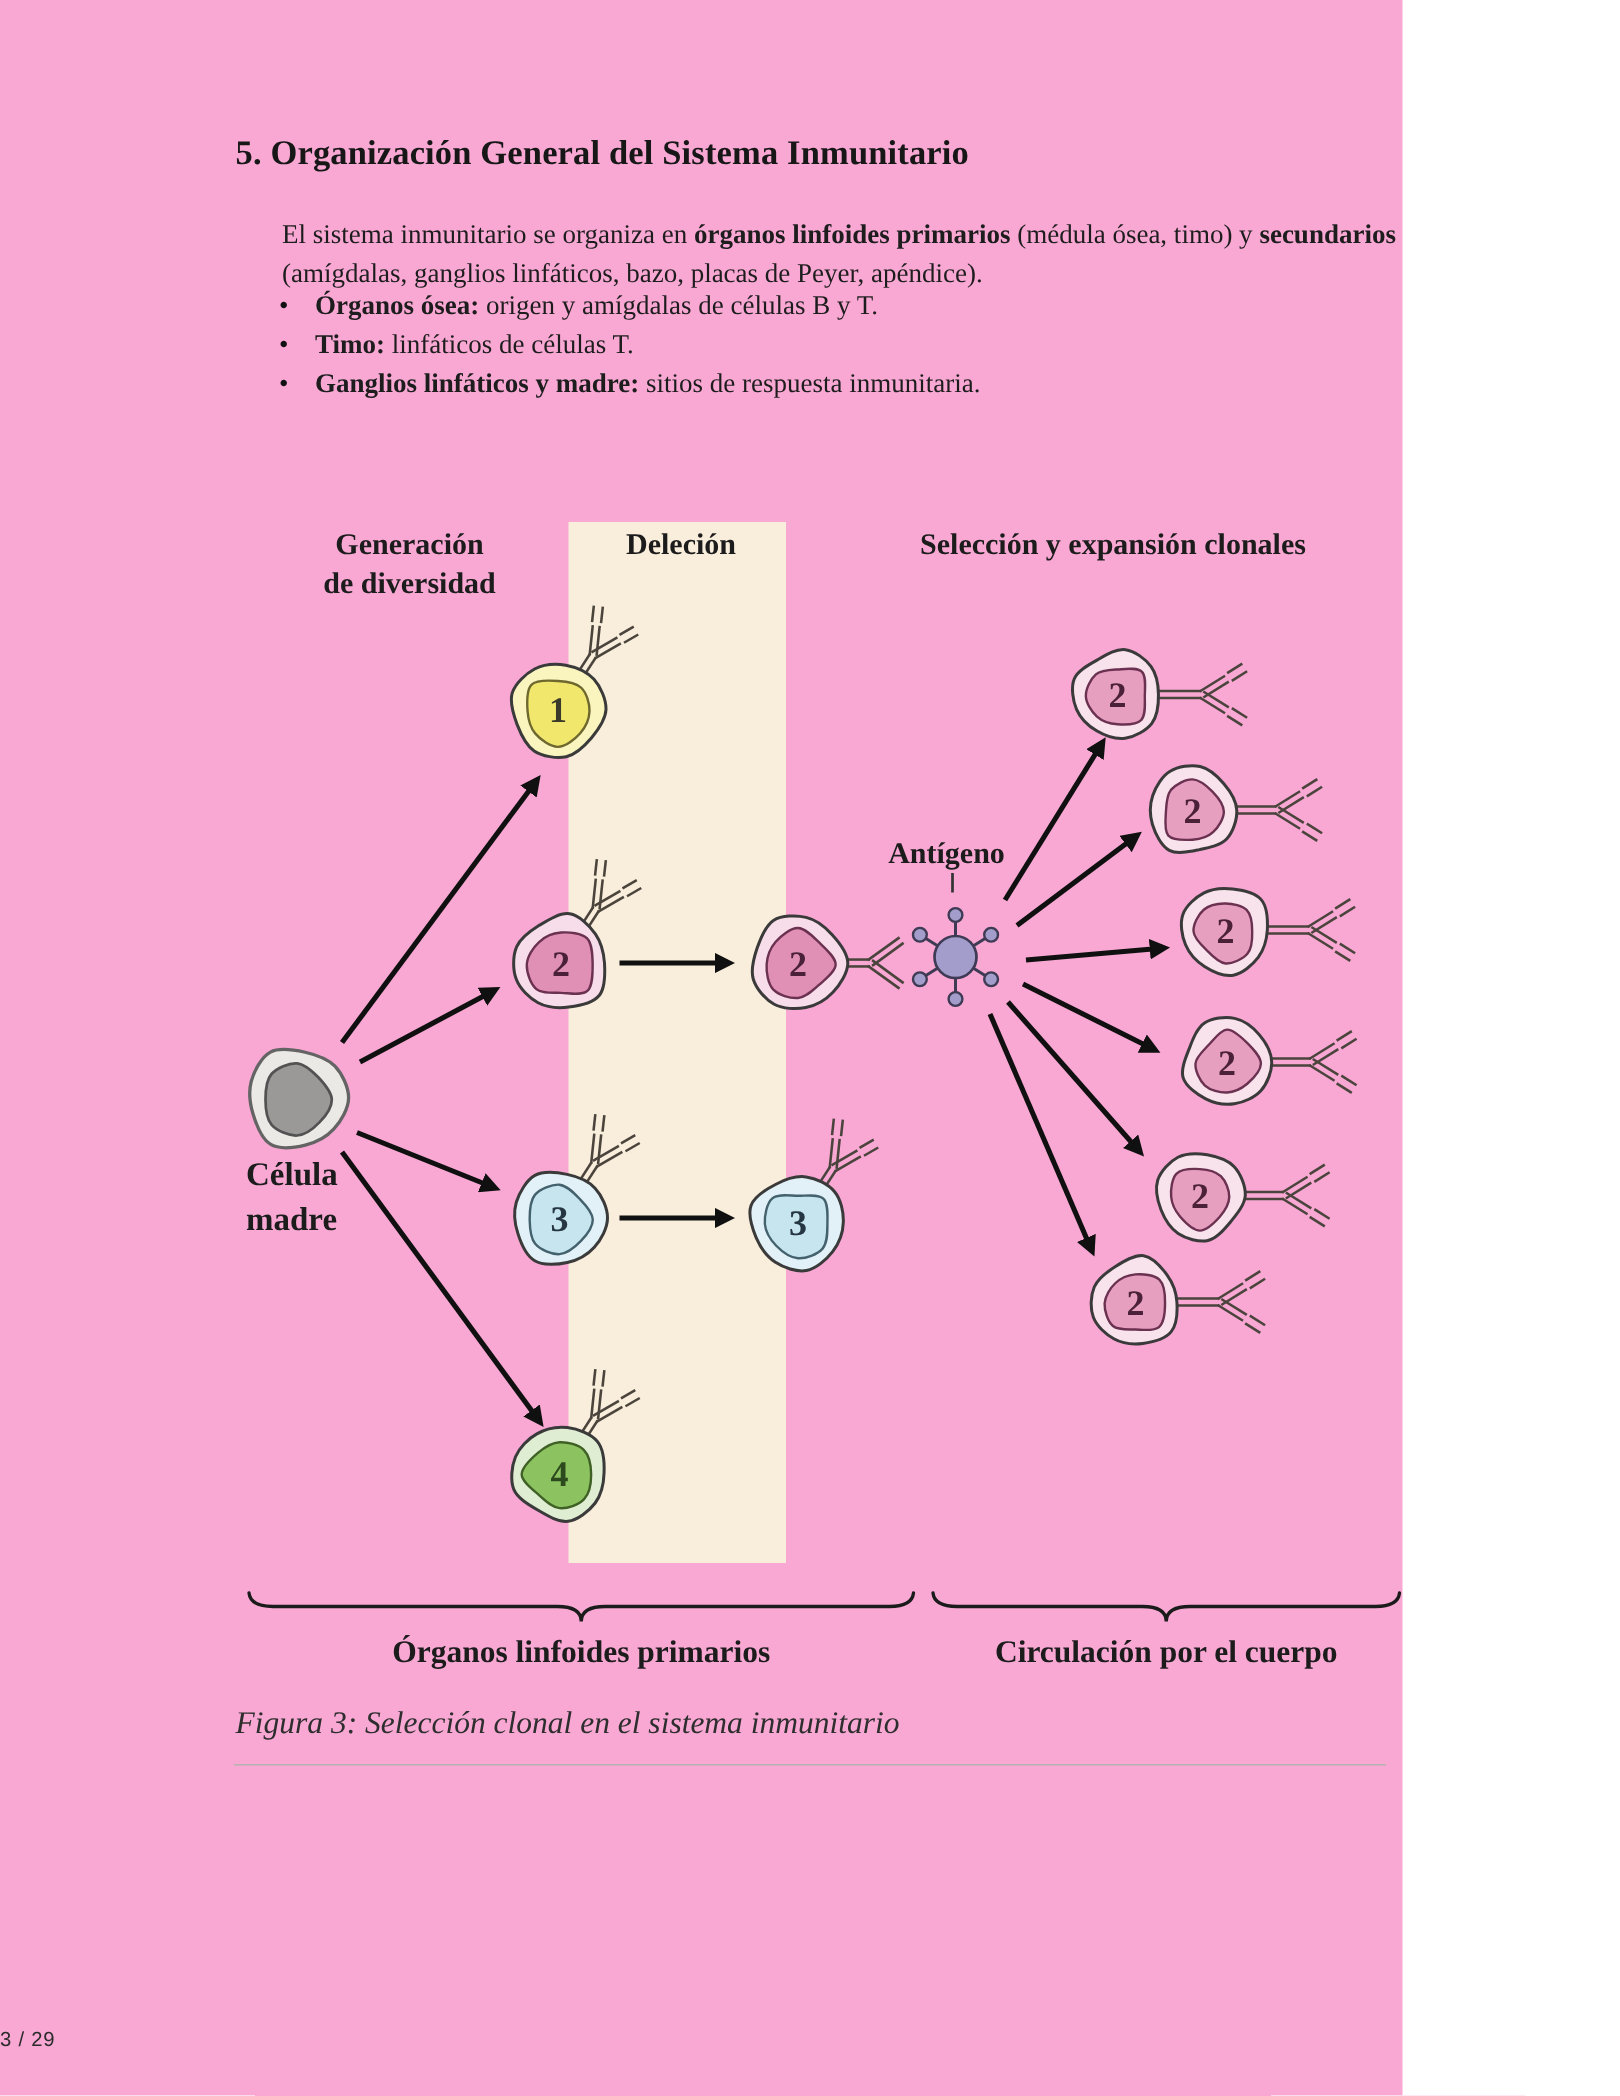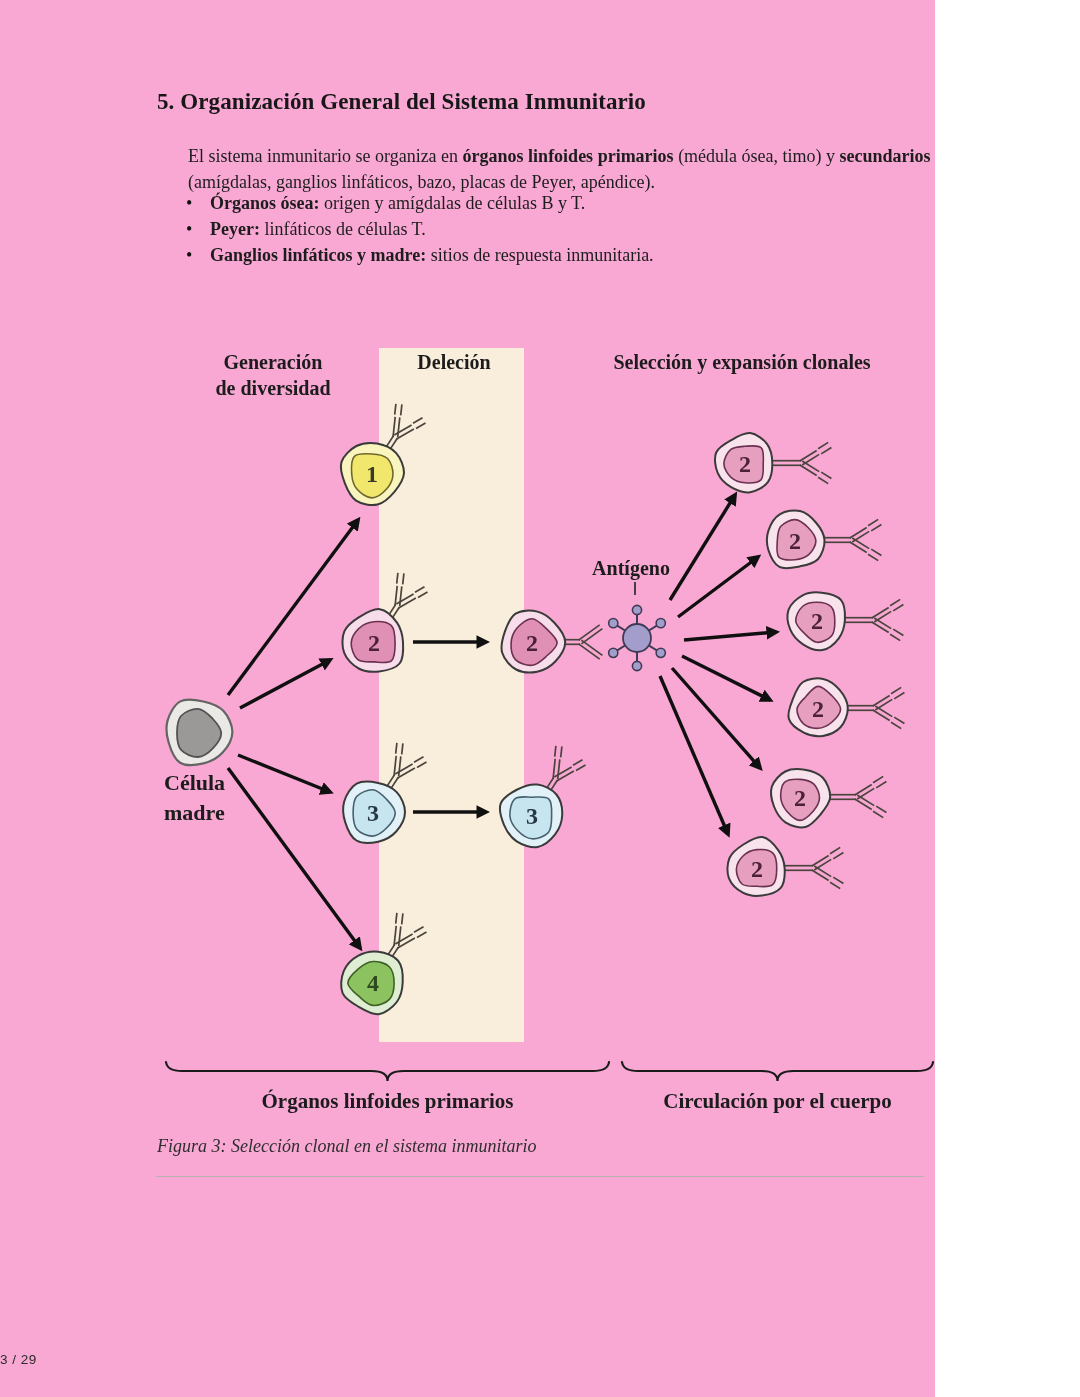--- a/index.html
+++ b/index.html
@@ -23,21 +23,21 @@
     font-size:18px;line-height:26px;color:#1d1d1d;width:720px;
   }
   ul.organ-list li{position:relative;padding-left:24px;}
   ul.organ-list li .dot{
     position:absolute;left:0;top:0;font-size:18px;color:#111;
   }
   svg.figure{position:absolute;left:148px;top:342px;
     font-family:"Liberation Serif","DejaVu Serif",serif;}
   .caption{
     position:absolute;left:157px;top:1136px;font-style:italic;
-    font-size:18px;color:#2e2e2e;
+    font-size:21px;color:#2e2e2e;
   }
   .rule{
     position:absolute;left:156px;top:1176px;width:768px;height:0;
     border-top:1.5px solid #b6b3ae;
   }
   .pagenum{
     position:absolute;left:0;top:1352px;width:1080px;text-align:left;
     font-family:"Liberation Sans","DejaVu Sans",sans-serif;
     font-size:13.5px;color:#2b2b2b;letter-spacing:.5px;
   }
@@ -46,21 +46,21 @@
 <body>
 
 <div class="page">
 
   <h1 class="title">5. Organización General del Sistema Inmunitario</h1>
 
   <p class="body-text p1"><span>El sistema inmunitario se organiza en </span><b>órganos linfoides primarios</b><span> (médula ósea, timo) y </span><b>secundarios</b><span> (amígdalas, ganglios linfáticos, bazo, placas de Peyer, apéndice).</span></p>
 
   <ul class="organ-list">
     <li><span class="dot">•</span><b>Órganos ósea:</b><span> origen y amígdalas de células B y T.</span></li>
-    <li><span class="dot">•</span><b>Peyer:</b><span> linfáticos de células T.</span></li>
+    <li><span class="dot">•</span><b>Timo:</b><span> linfáticos de células T.</span></li>
     <li><span class="dot">•</span><b>Ganglios linfáticos y madre:</b><span> sitios de respuesta inmunitaria.</span></li>
   </ul>
 
 
   <svg class="figure" width="790" height="790" viewBox="0 0 790 790" aria-label="clonal selection diagram">
       <defs>
         <marker id="ah" viewBox="0 0 10 10" refX="7" refY="5" markerWidth="4" markerHeight="4" orient="auto-start-reverse">
           <path d="M0,0L10,5L0,10z" fill="#101010"></path>
         </marker>
       </defs>

